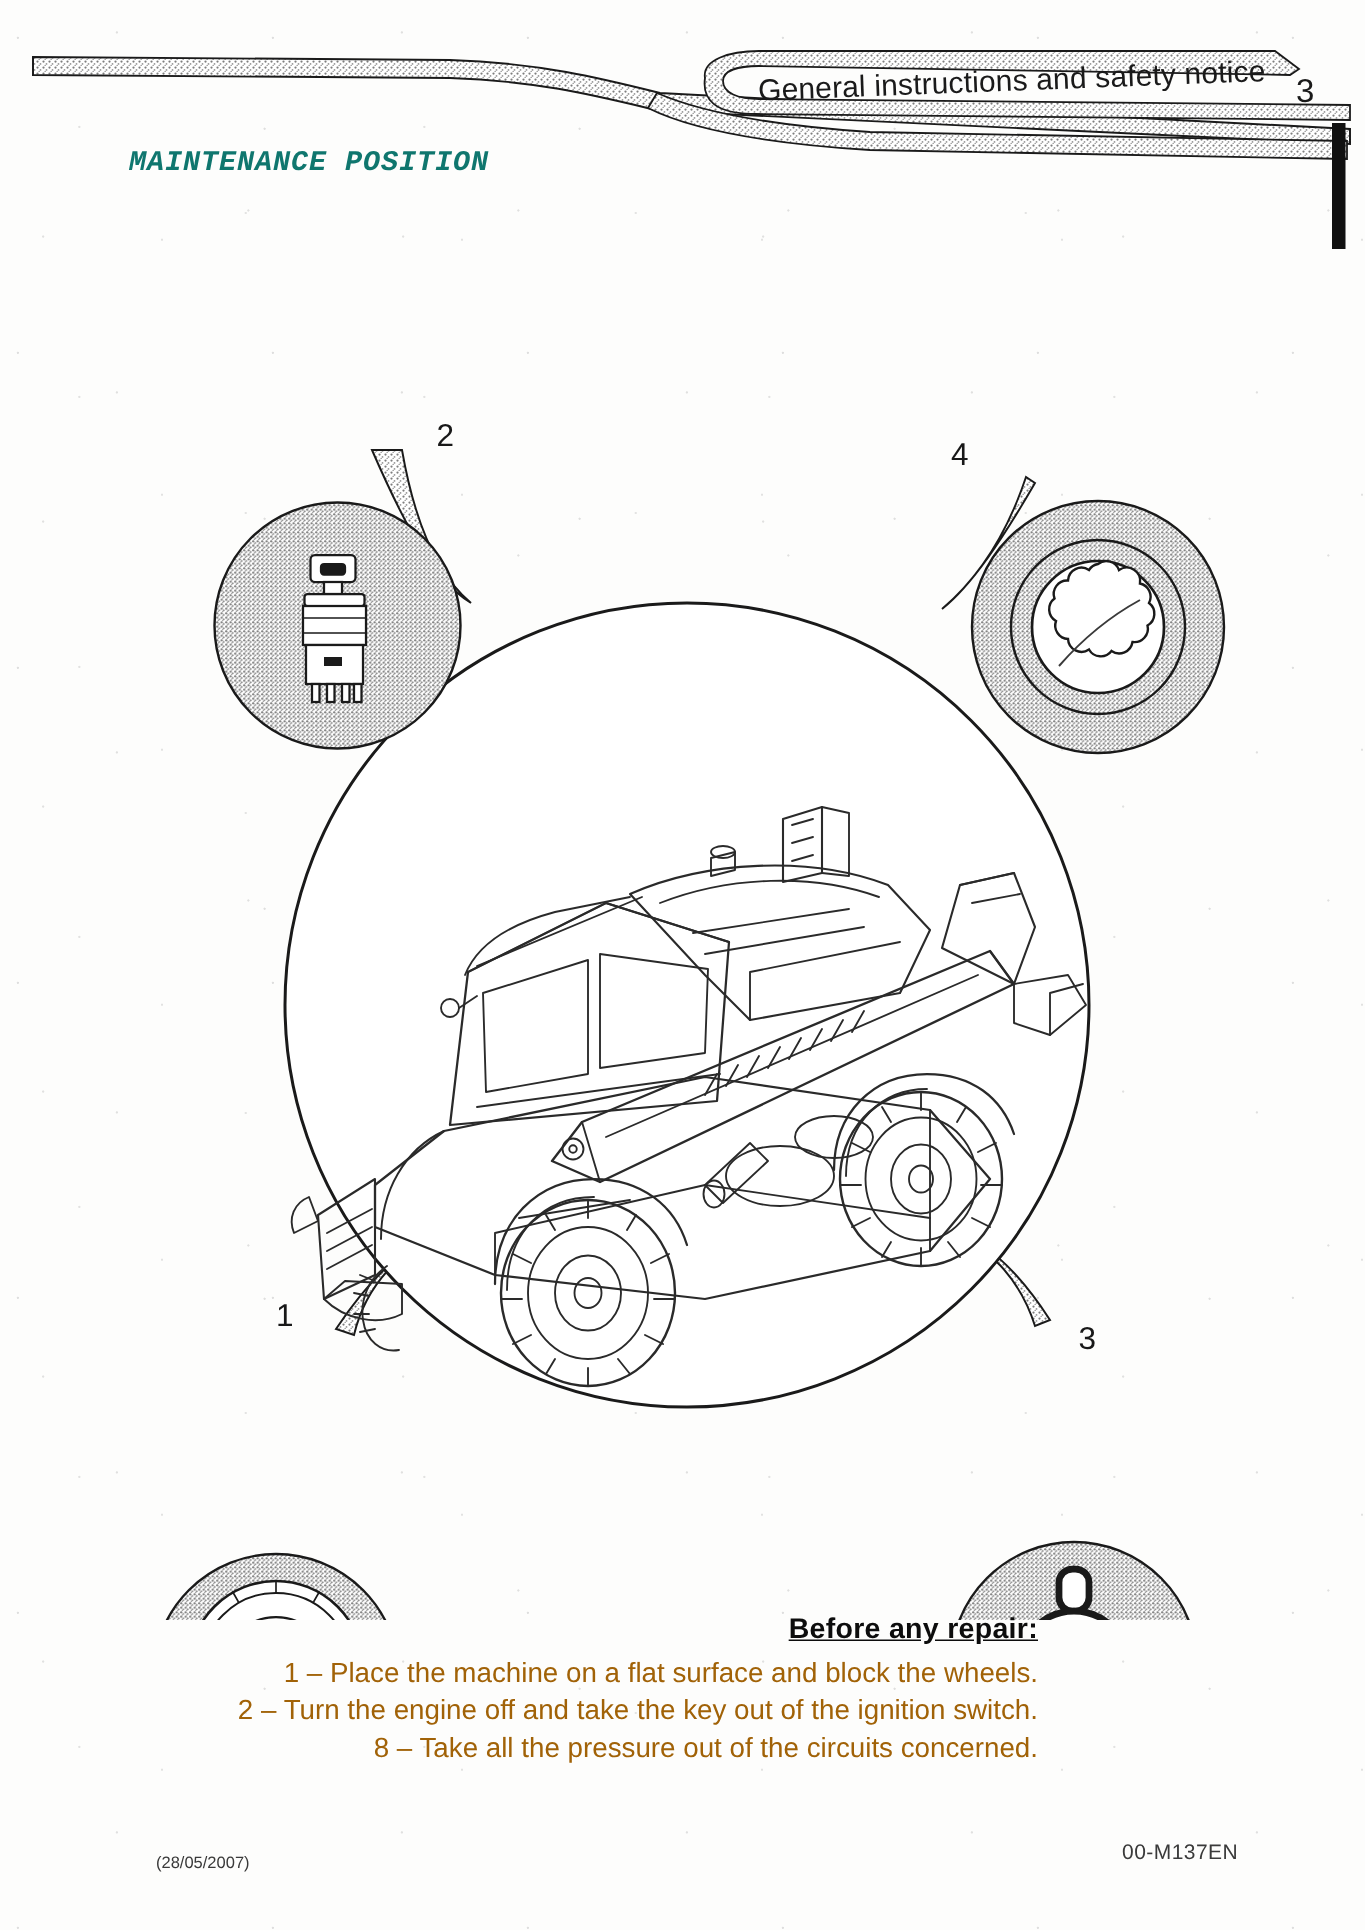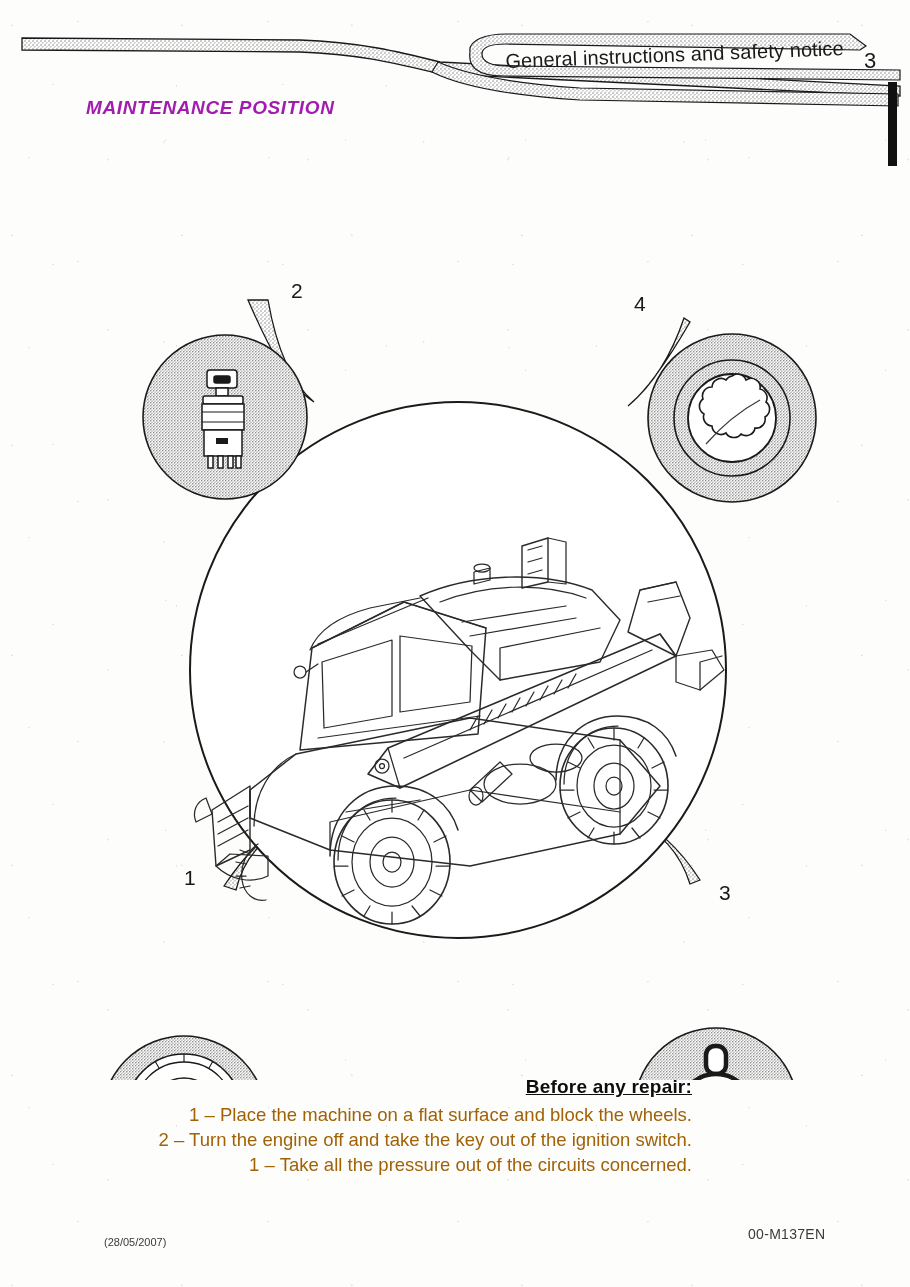--- a/index.html
+++ b/index.html
@@ -68,22 +68,23 @@
     background: #111111;
   }
   #section-title {
     position: absolute;
     left: 86px;
     top: 97px;
     font-size: 19px;
     font-weight: bold;
     font-style: italic;
     letter-spacing: .6px;
-    color: #a21caf;
+    color: #0f766e;
     white-space: nowrap;
+    font-family: Liberation Mono, monospace;
   }
 
   
   #diagram { position: absolute; left: 0; top: 150px; width: 910px; height: 930px; }
 
   .callout-num {
     position: absolute;
     font-size: 21px;
     color: #181818;
   }
@@ -385,20 +386,20 @@
   <div class="callout-num" style="left:184px; top:866px;">1</div>
   <div class="callout-num" style="left:291px; top:279px;">2</div>
   <div class="callout-num" style="left:719px; top:881px;">3</div>
   <div class="callout-num" style="left:634px; top:292px;">4</div>
 
   <div id="instructions">
     <div class="heading">Before any repair:</div>
     <ol>
       <li>1 – Place the machine on a flat surface and block the wheels.</li>
       <li>2 – Turn the engine off and take the key out of the ignition switch.</li>
-      <li>1 – Take all the pressure out of the circuits concerned.</li>
+      <li>8 – Take all the pressure out of the circuits concerned.</li>
     </ol>
   </div>
 
   <div id="footer-date">(28/05/2007)</div>
   <div id="footer-code">00-M137EN</div>
 
 </div>
 
 </body></html>

